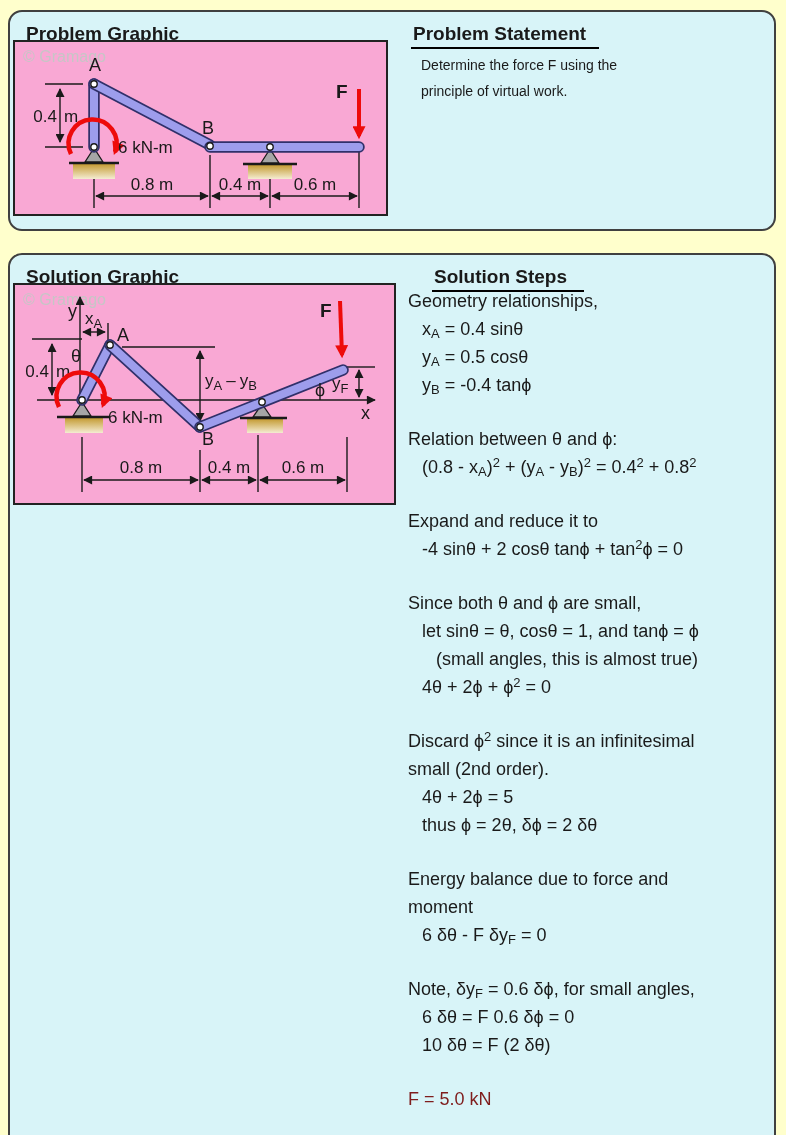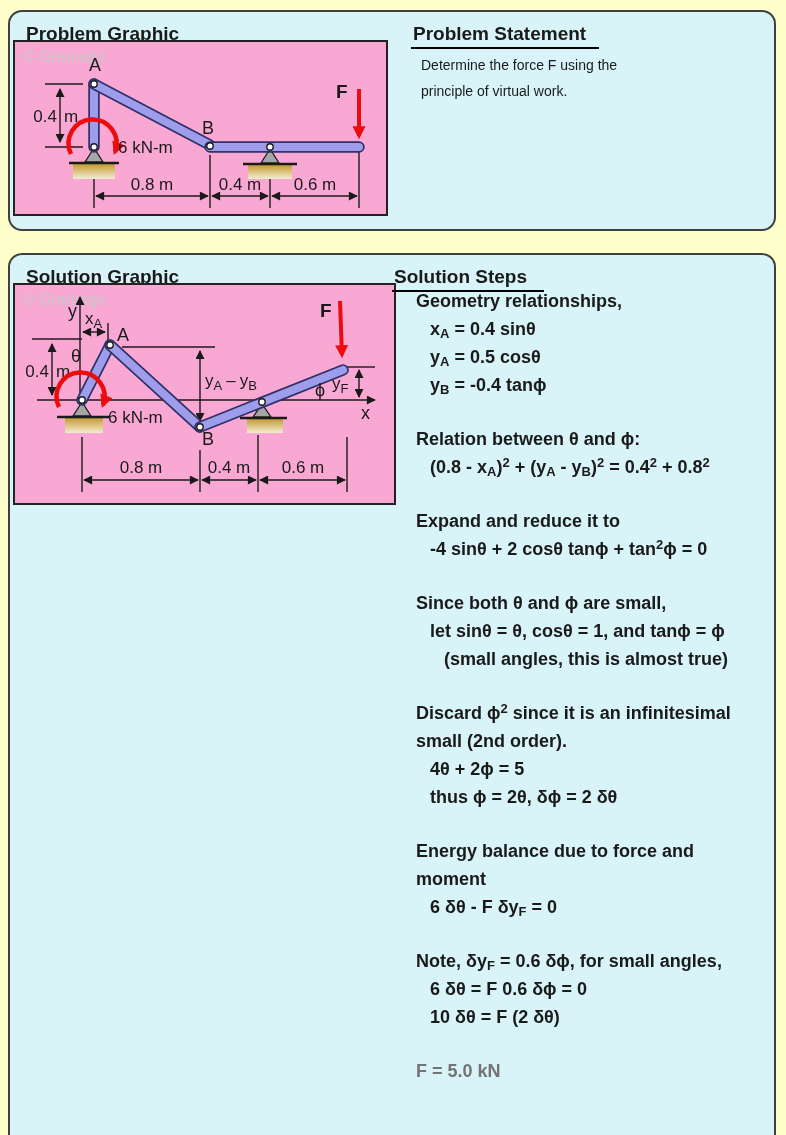--- a/index.html
+++ b/index.html
@@ -18,28 +18,28 @@
   }
   #panel-problem{top:10px;height:221px;}
   #panel-solution{top:253px;height:1053px;}
   .ptitle{
     position:absolute;top:2px;margin:8px;font-size:19px;font-weight:bold;line-height:24px;
     border-bottom:2px solid #000;padding:0 0 1px 2px;display:block;
   }
   .w-pg{left:6px;width:166px;}
   .w-ps{left:393px;width:186px;}
   .w-sg{left:6px;width:166px;}
-  .w-ss{left:374px;width:150px;}
+  .w-ss{left:414px;width:150px;}
   .gbox{
     position:absolute;background:#f9a8d4;border:2px solid var(--box-border);box-sizing:border-box;
   }
   .gbox svg{display:block;}
   .statement{position:absolute;left:399px;top:40px;width:350px;font-size:14px;line-height:26px;margin-left:12px;}
   .steps{position:absolute;left:394px;top:32px;width:370px;font-size:18px;}
-  .step-block{margin:0 0 26px 12px;font-weight:bold;}
+  .step-block{margin:0 0 26px 4px;}
   .step-line{line-height:28px;white-space:pre;}
   .indent0{padding-left:0;}
   .indent1{padding-left:14px;}
   .indent2{padding-left:28px;}
   .steps sub{font-size:13px;vertical-align:-3px;line-height:0;}
   .steps sup{font-size:13px;vertical-align:6px;line-height:0;}
   
   svg text{fill:var(--ink);}
   .wm{fill:var(--watermark);font-size:16px;}
   .t17{font-size:17px;}
@@ -221,36 +221,37 @@
           <div class="step-line indent1"><span>(0.8 - x</span><sub>A</sub><span>)</span><sup>2</sup><span> + (y</span><sub>A</sub><span> - y</span><sub>B</sub><span>)</span><sup>2</sup><span> = 0.4</span><sup>2</sup><span> + 0.8</span><sup>2</sup></div>
         </div>
         <div class="step-block">
           <div class="step-line indent0"><span>Expand and reduce it to</span></div>
           <div class="step-line indent1"><span>-4 sinθ + 2 cosθ tanϕ + tan</span><sup>2</sup><span>ϕ = 0</span></div>
         </div>
         <div class="step-block">
           <div class="step-line indent0"><span>Since both θ and ϕ are small,</span></div>
           <div class="step-line indent1"><span>let sinθ = θ, cosθ = 1, and tanϕ = ϕ</span></div>
           <div class="step-line indent2"><span>(small angles, this is almost true)</span></div>
+          <div class="step-line indent1"><span>4θ + 2ϕ + ϕ</span><sup>2</sup><span> = 0</span></div>
         </div>
         <div class="step-block">
           <div class="step-line indent0"><span>Discard ϕ</span><sup>2</sup><span> since it is an infinitesimal</span></div>
           <div class="step-line indent0"><span>small (2nd order).</span></div>
           <div class="step-line indent1"><span>4θ + 2ϕ = 5</span></div>
           <div class="step-line indent1"><span>thus ϕ = 2θ, δϕ = 2 δθ</span></div>
         </div>
         <div class="step-block">
           <div class="step-line indent0"><span>Energy balance due to force and</span></div>
           <div class="step-line indent0"><span>moment</span></div>
           <div class="step-line indent1"><span>6 δθ - F δy</span><sub>F</sub><span> = 0</span></div>
         </div>
         <div class="step-block">
           <div class="step-line indent0"><span>Note, δy</span><sub>F</sub><span> = 0.6 δϕ, for small angles,</span></div>
           <div class="step-line indent1"><span>6 δθ = F 0.6 δϕ = 0</span></div>
           <div class="step-line indent1"><span>10 δθ = F (2 δθ)</span></div>
         </div>
-        <div class="step-block" style="color: #737373;">
+        <div class="step-block" style="color: #7f1d1d;">
           <div class="step-line indent0"><span>F = 5.0 kN</span></div>
         </div>
       </div>
   </section>
 
 </div>
 
 </body></html>

